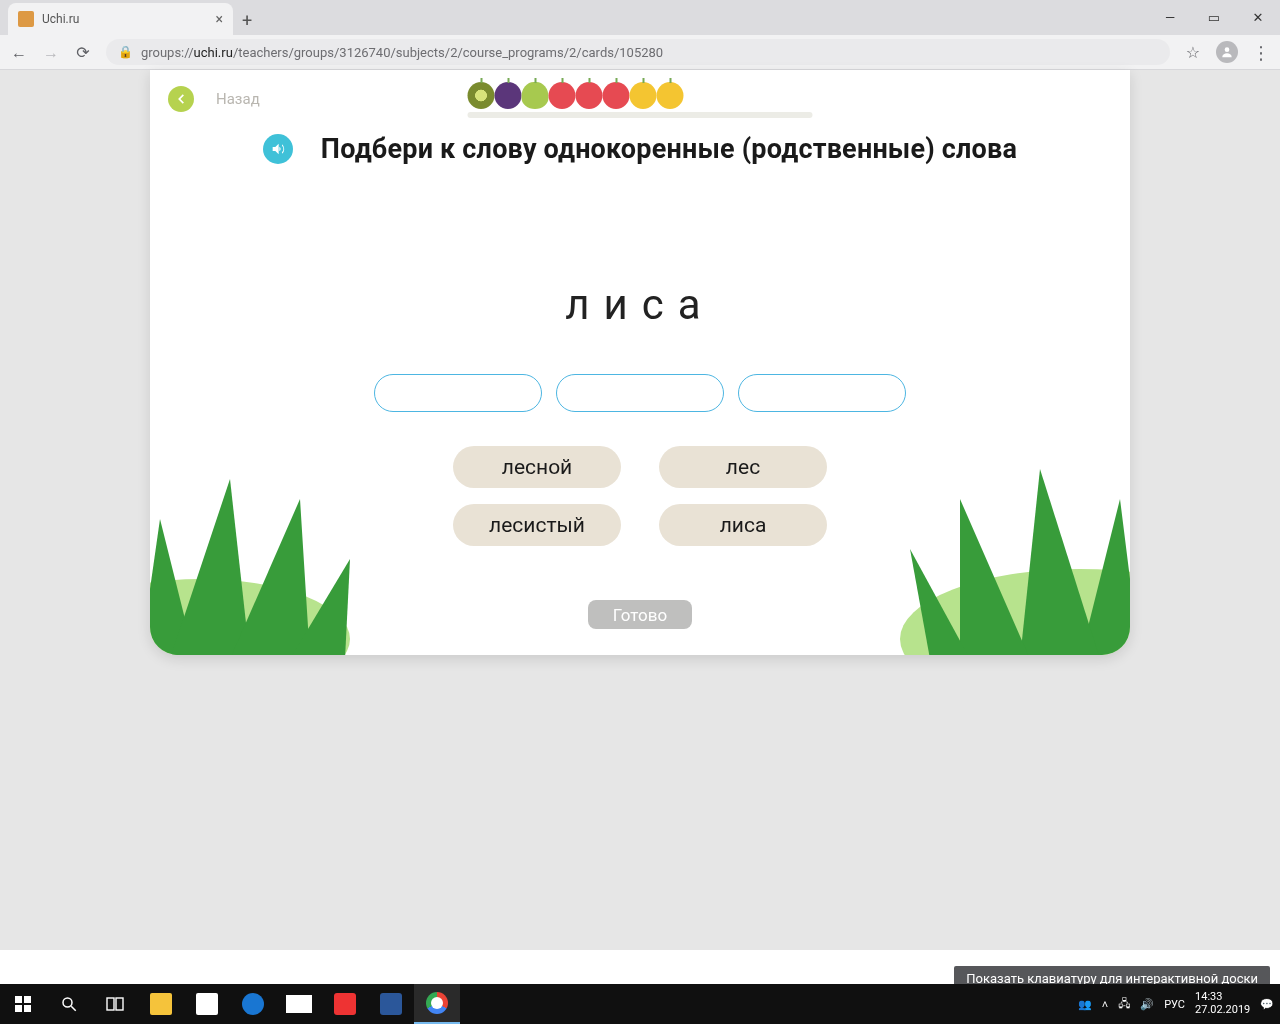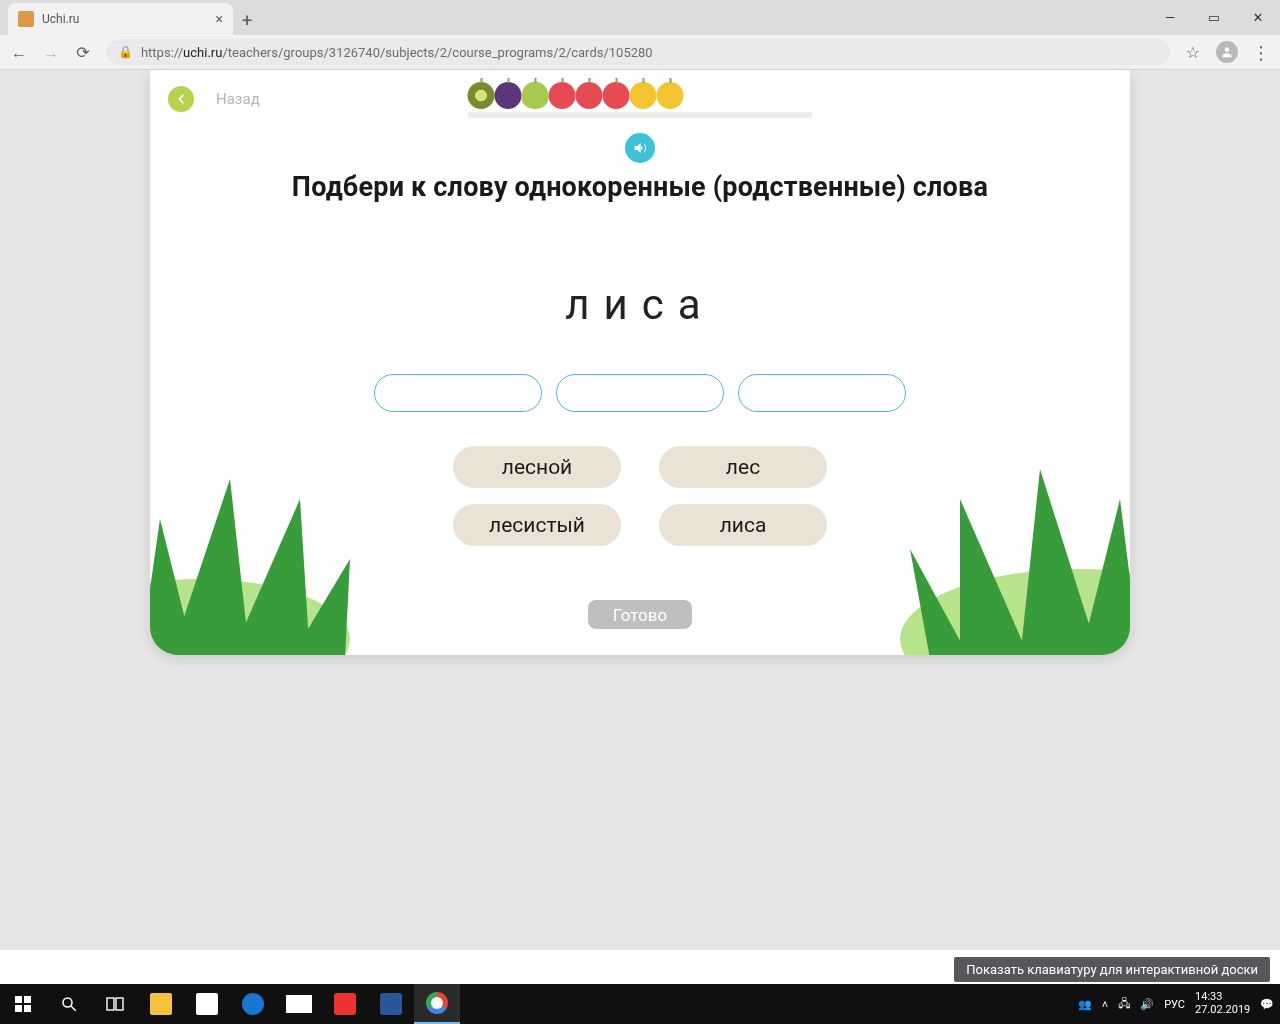--- a/index.html
+++ b/index.html
@@ -117,23 +117,22 @@
   .fruit::after { content:""; position:absolute; top:-4px; left:50%; transform:translateX(-50%); width:2px; height:5px; background:#7a5; }
   .kiwi { background: radial-gradient(circle,#d7e37a 30%,#7a8b2e 32%); }
   .plum { background: #5b367a; }
   .pear { background:#a7c94f; border-radius: 50% 50% 55% 55% / 60% 60% 45% 45%; }
   .apple { background:#e64a52; }
   .orange { background:#f4c531; }
 
   
   .instruction {
     position: absolute; top: 63px; left: 0; right: 0;
-    display: flex; align-items: center; justify-content: center; gap: 8px;
+    display: flex; align-items: center; justify-content: center; gap: 28px;
     padding: 0 30px;
-    flex-direction: column;
   }
   .speaker-btn {
     width: 30px; height: 30px; border-radius: 50%; background:#3fc1d8;
     display:flex;align-items:center;justify-content:center;color:#fff;
     flex-shrink: 0;
   }
   .instruction-text {
     font-size: 27px; font-weight: 700; color:#1a1a1a; letter-spacing: 0.2px;
   }
 
@@ -175,21 +174,21 @@
     display:flex;align-items:center;justify-content:center;
   }
 
   
   .grass-left, .grass-right { position:absolute; bottom:-4px; }
   .grass-left { left:-10px; width:250px; }
   .grass-right { right:-10px; width:320px; }
 
   
   .kbd-tooltip {
-    position: absolute; bottom: 42px; right: 10px;
+    position: absolute; bottom: 33px; right: 10px;
     background: #56575a; color:#fff; font-size:13px;
     padding: 5px 12px; border-radius: 2px;
   }
 
   
   .taskbar {
     position:absolute; bottom:0; left:0; right:0;
     height:40px; background:#101010;
     display:flex; align-items:center; color:#fff;
   }
@@ -228,21 +227,21 @@
   </div>
 </div>
 
 <div class="addrbar">
   <span class="nav-ico">←</span>
   <span class="nav-ico disabled">→</span>
   <span class="nav-ico">⟳</span>
   <div class="url-field">
     <span class="lock">🔒</span>
     <span>
-      <span>https://</span><span class="host">uchi.ru</span><span>/teachers/groups/3126740/subjects/2/course_programs/2/cards/105280</span>
+      <span>groups://</span><span class="host">uchi.ru</span><span>/teachers/groups/3126740/subjects/2/course_programs/2/cards/105280</span>
     </span>
   </div>
   <span class="nav-ico">☆</span>
   <span class="prof-ico">
     <svg viewBox="0 0 24 24" width="14" height="14" fill="#fff">
         <circle cx="12" cy="8" r="4"></circle>
         <path d="M4 20c0-4 4-6 8-6s8 2 8 6v1H4z"></path>
       </svg>
   </span>
   <span class="more-ico">⋮</span>

